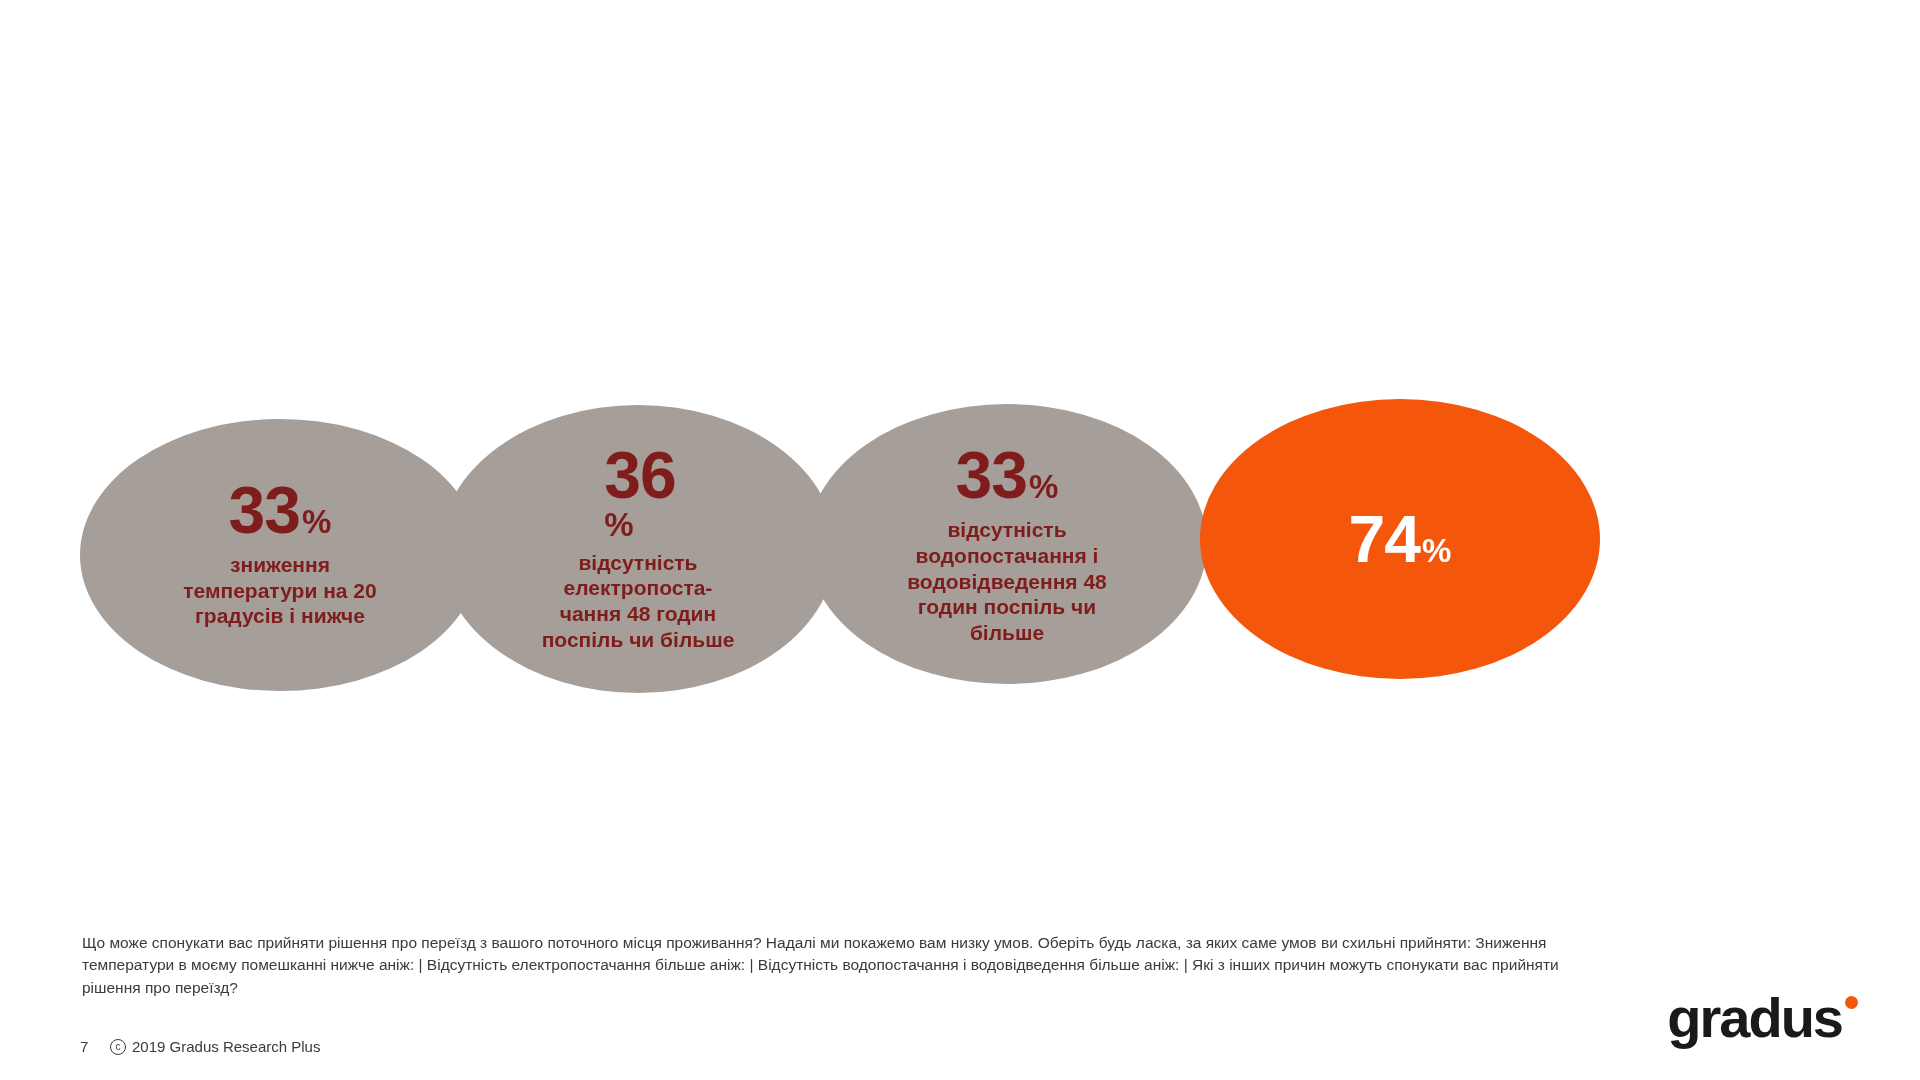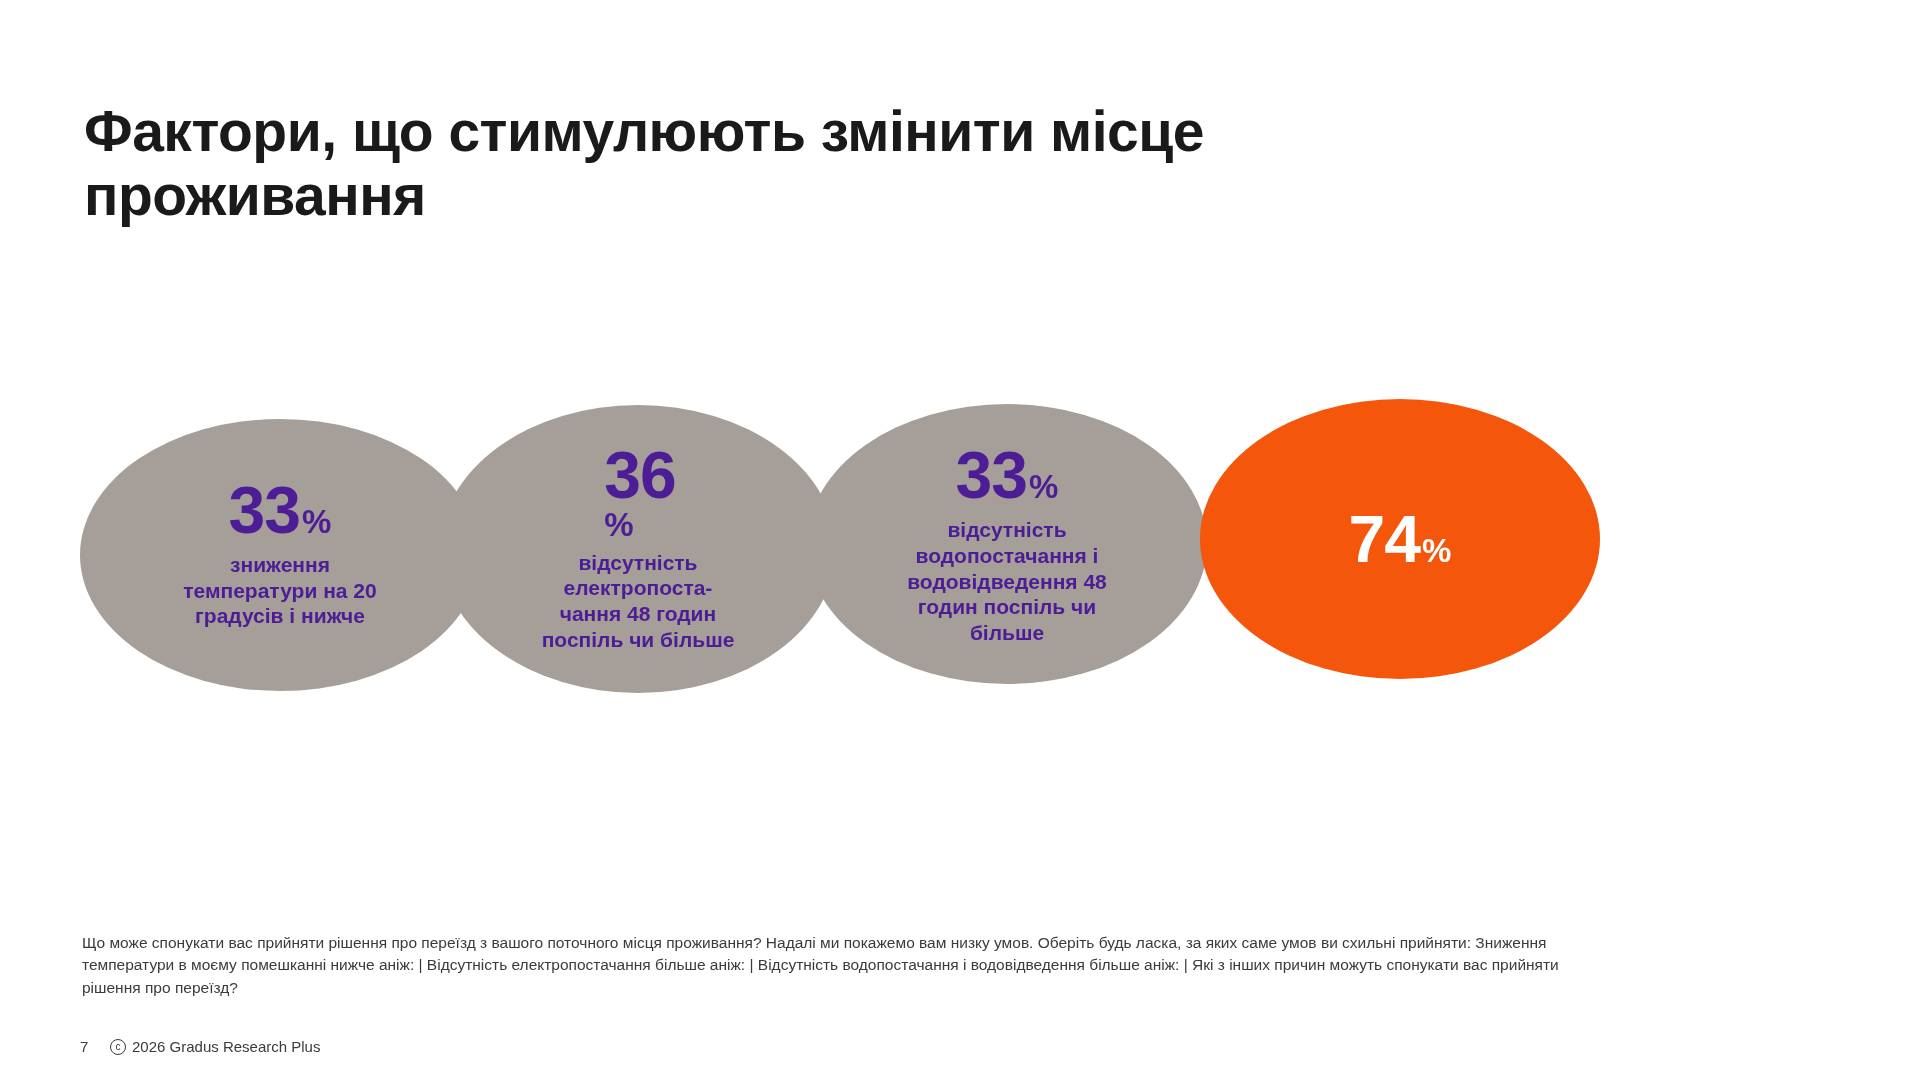--- a/index.html
+++ b/index.html
@@ -49,21 +49,21 @@
     display: flex;
     flex-direction: column;
     align-items: center;
     justify-content: center;
     text-align: center;
     box-sizing: border-box;
   }
 
   .bubble.grey {
     background: #a69e99;
-    color: #4c1d95;
+    color: #7f1d1d;
   }
 
   .bubble.orange {
     background: #f4560c;
     color: #ffffff;
   }
 
   .bubble .pct {
     font-weight: bold;
     line-height: 1;
@@ -176,21 +176,20 @@
     background: #f4560c;
     margin-left: 3px;
     margin-top: 6px;
   }
 </style>
 </head>
 <body>
 
 <div class="slide">
 
-  <h1 class="title">Фактори, що стимулюють змінити місце проживання</h1>
 
   <div class="bubbles">
 
     <div class="bubble grey" id="bubble-0">
       <div class="pct">
         <span class="num">33</span>
           <span class="sym">%</span>
       </div>
       <div class="label">зниження
 температури на 20
@@ -230,17 +229,21 @@
   </div>
 
   <div class="footnotes">
     <div class="question">Що може спонукати вас прийняти рішення про переїзд з вашого поточного місця проживання? Надалі ми покажемо вам низку умов. Оберіть будь ласка, за яких саме умов ви схильні прийняти: Зниження температури в моєму помешканні нижче аніж: | Відсутність електропостачання більше аніж: | Відсутність водопостачання і водовідведення більше аніж: | Які з інших причин можуть спонукати вас прийняти рішення про переїзд?</div>
   </div>
 
   <div class="page-number">7</div>
 
   <div class="copyright">
     <span class="c-mark">c</span>
-    <span>2026 Gradus Research Plus</span>
-  </div>
-
+    <span>2019 Gradus Research Plus</span>
+  </div>
+
+  <div class="logo">
+    <span class="word">gradus</span>
+    <span class="dot"></span>
+  </div>
 
 </div>
 
 </body></html>

